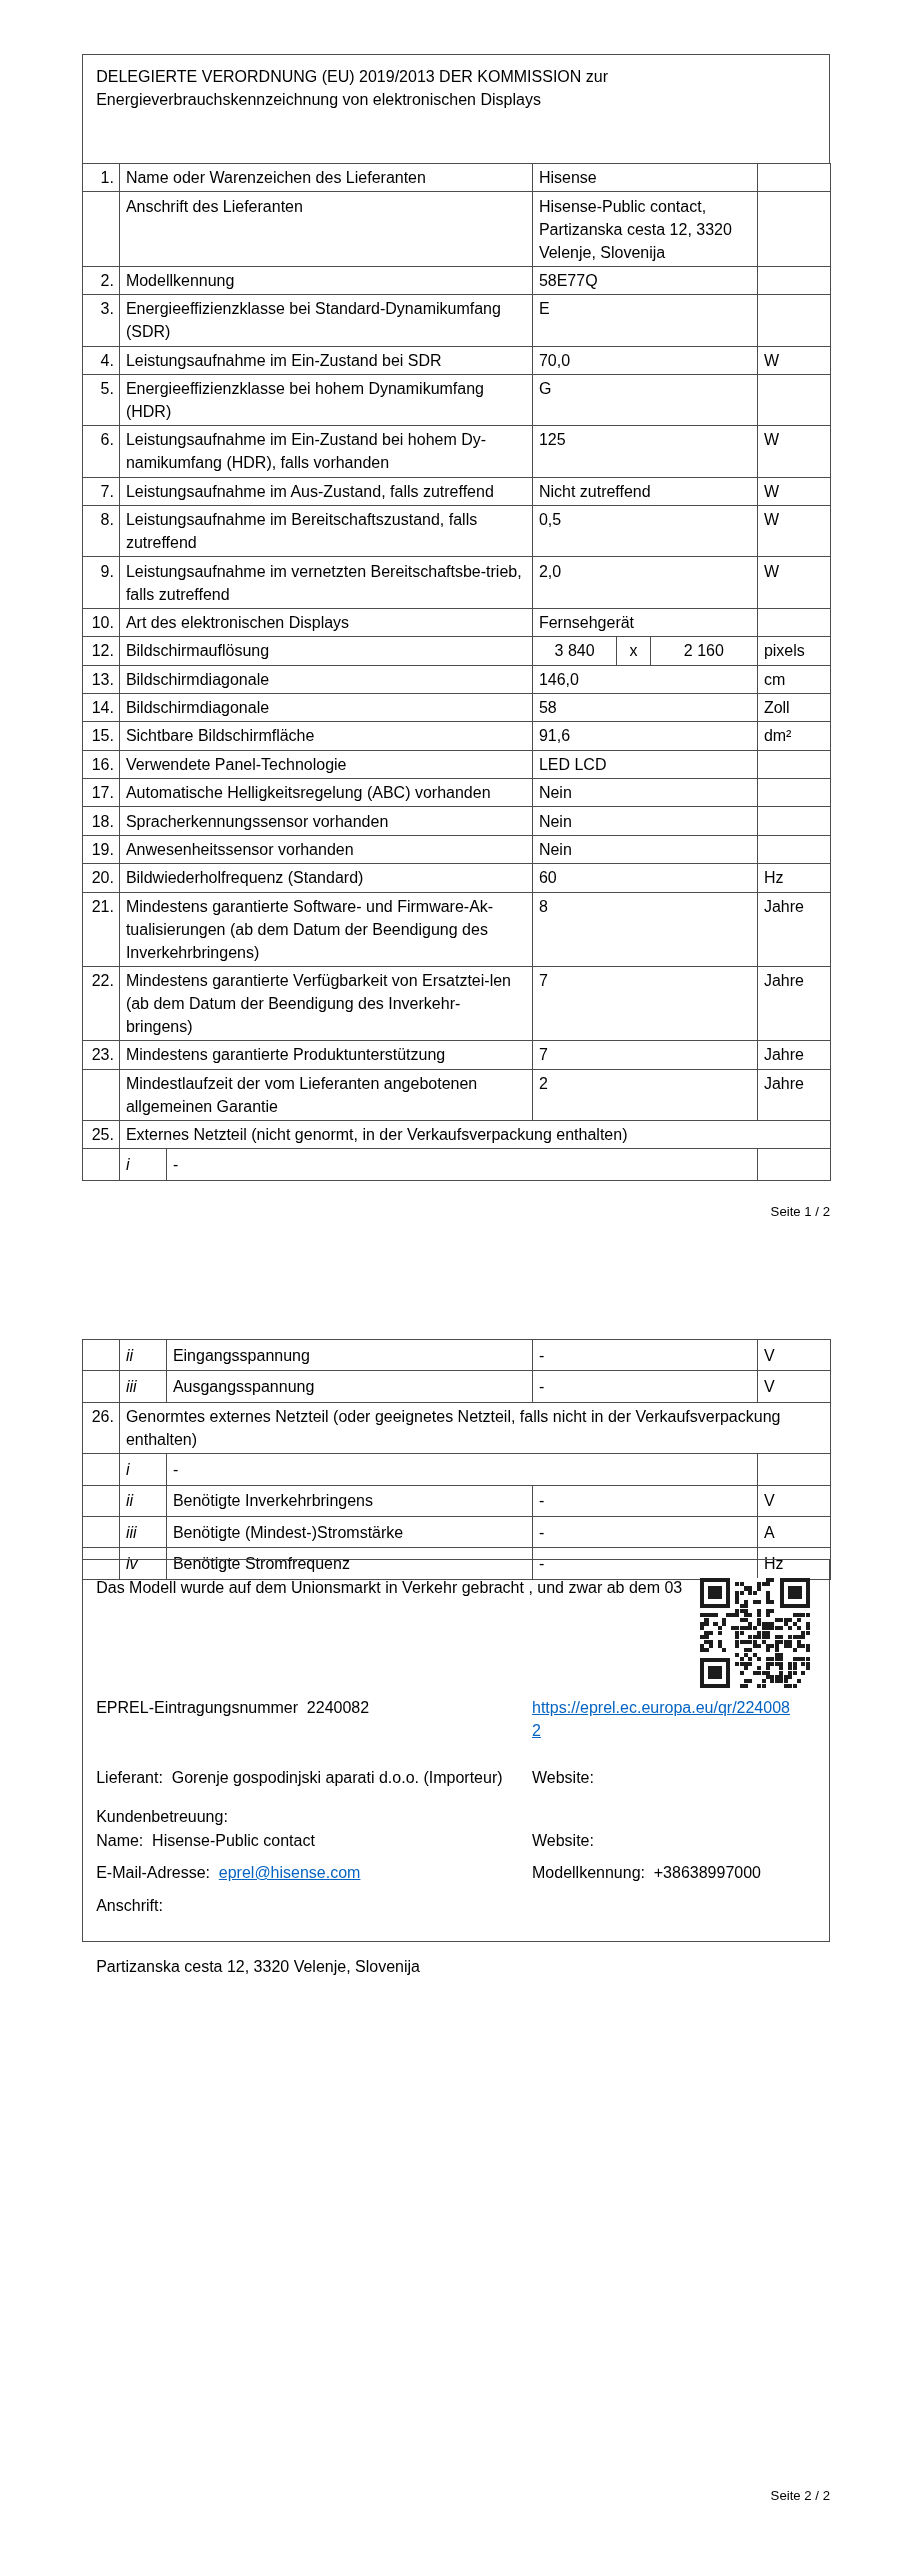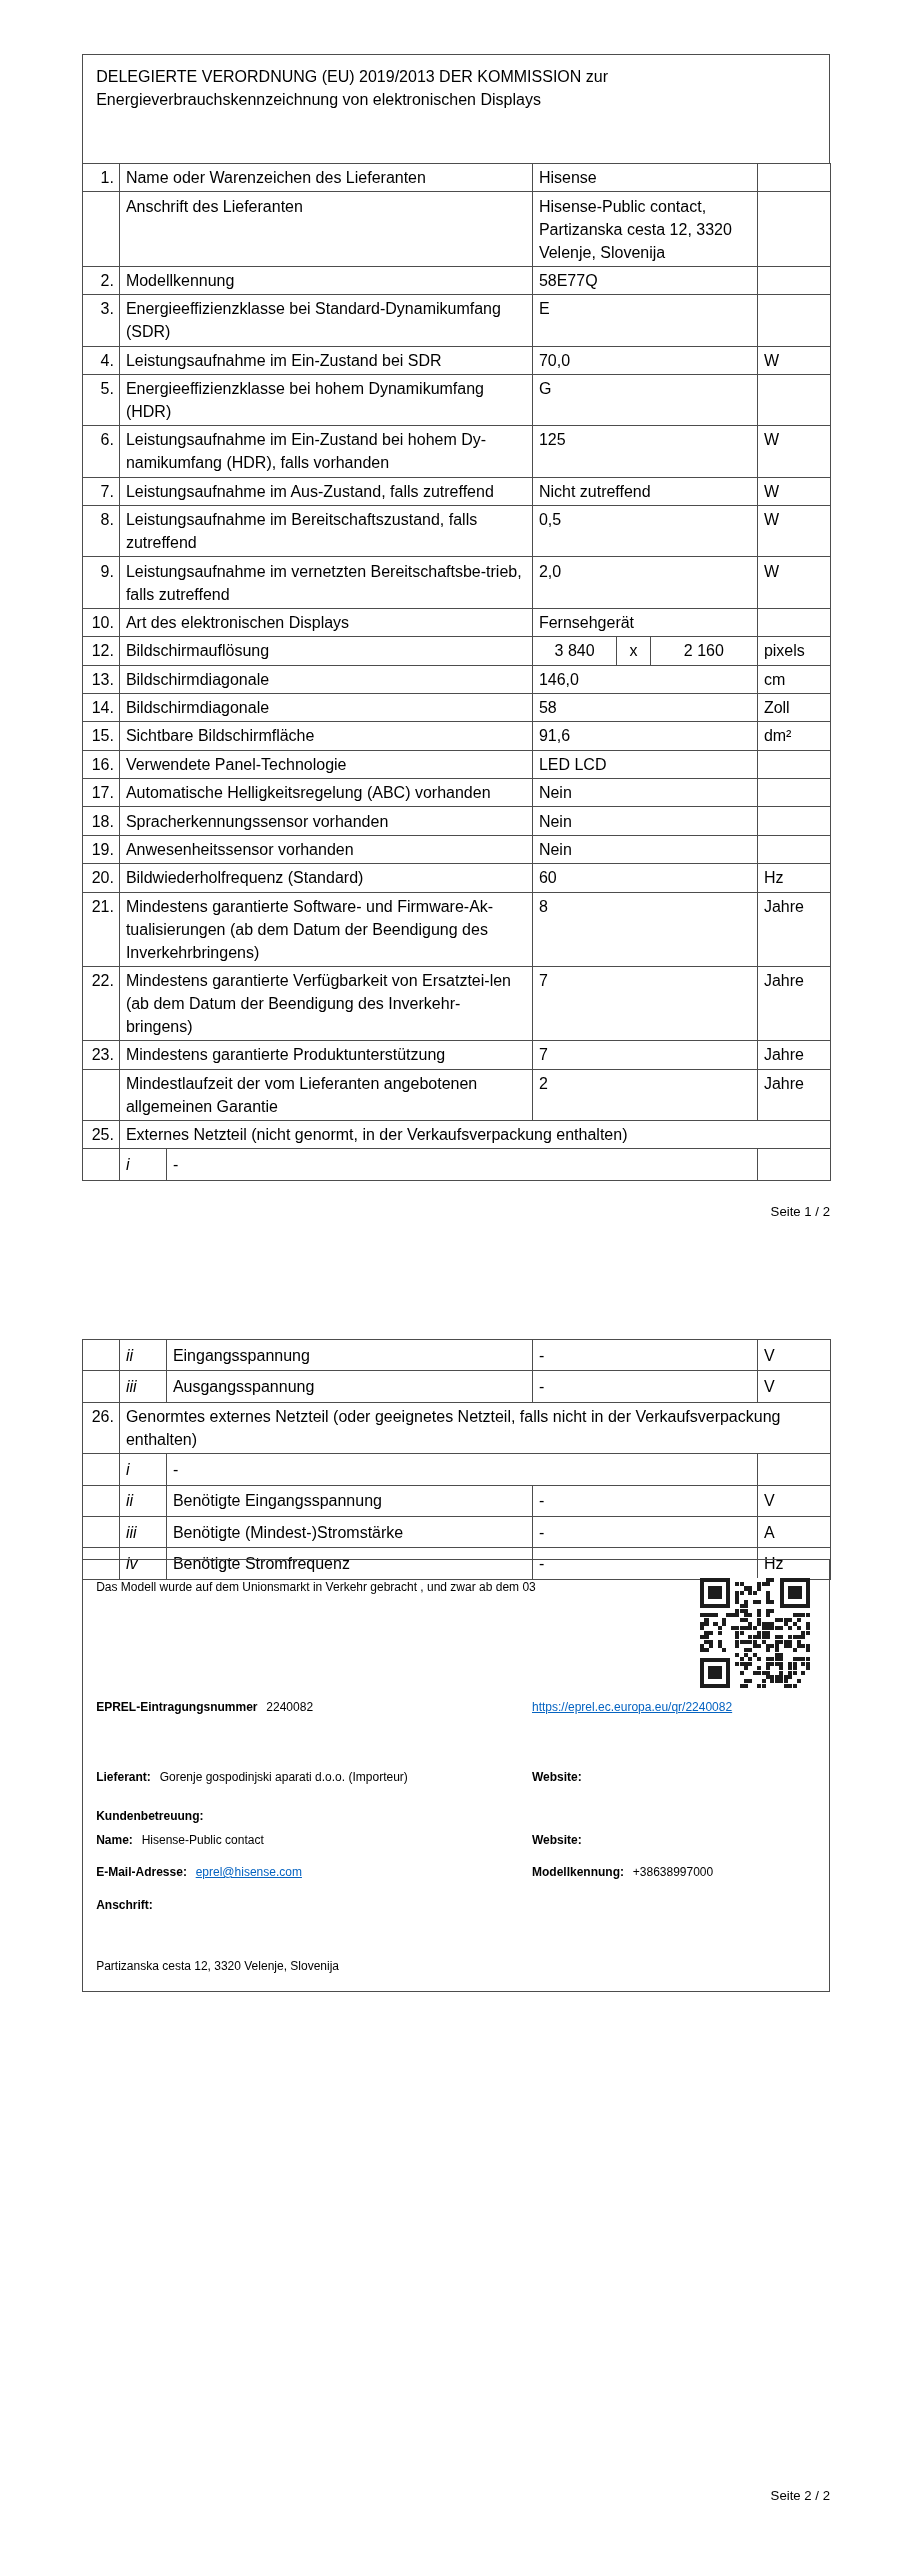--- a/index.html
+++ b/index.html
@@ -32,24 +32,24 @@
   .ratio-c{width:47.9%;}
   .subrow td{padding-top:3.7px;padding-bottom:3.7px;}
 
   
   .page-footer{position:absolute;left:82px;width:748px;text-align:right;
                font-size:13.2px;line-height:16px;}
   #footer1{top:1204px;}
   #footer2{top:2488px;}
 
   
-  .info-box{position:absolute;left:82px;top:1559px;width:748px;height:433px;
-            box-sizing:border-box;border:0.7px solid #4d4d4d;font-size:12px;line-height:23px;}
+  .info-box{position:absolute;left:82px;top:1559px;width:748px;height:383px;
+            box-sizing:border-box;border:0.7px solid #4d4d4d;font-size:16px;line-height:23px;}
   .ib{position:absolute;left:13.2px;white-space:nowrap;}
-  .ib b{font-weight:bold;}
+  .ib b{font-weight:normal;}
   .ib .gap{display:inline-block;width:8.8px;}
   .ib-right{left:449px;}
   .market-sentence{top:16px;width:615px;overflow:hidden;}
   .eprel-row{top:136px;}
   .eprel-link{position:absolute;left:449px;top:136px;width:258px;white-space:normal;
               word-break:break-all;}
   a.link{color:#0563c1;text-decoration:underline;cursor:pointer;}
   .lieferant-row{top:206px;}
   .website1-row{top:206px;}
   .kunden-row{top:245px;}
@@ -283,21 +283,21 @@
     </tr>
     <tr class="subrow">
       <td class="num"></td>
       <td class="roman">i</td>
       <td colspan="2">-</td>
       <td></td>
     </tr>
     <tr class="subrow">
       <td class="num"></td>
       <td class="roman">ii</td>
-      <td>Benötigte Eingangsspannung</td>
+      <td>Benötigte Inverkehrbringens</td>
       <td class="val-right">-</td>
       <td>V</td>
     </tr>
     <tr class="subrow">
       <td class="num"></td>
       <td class="roman">iii</td>
       <td>Benötigte (Mindest-)Stromstärke</td>
       <td class="val-right">-</td>
       <td>A</td>
     </tr>

